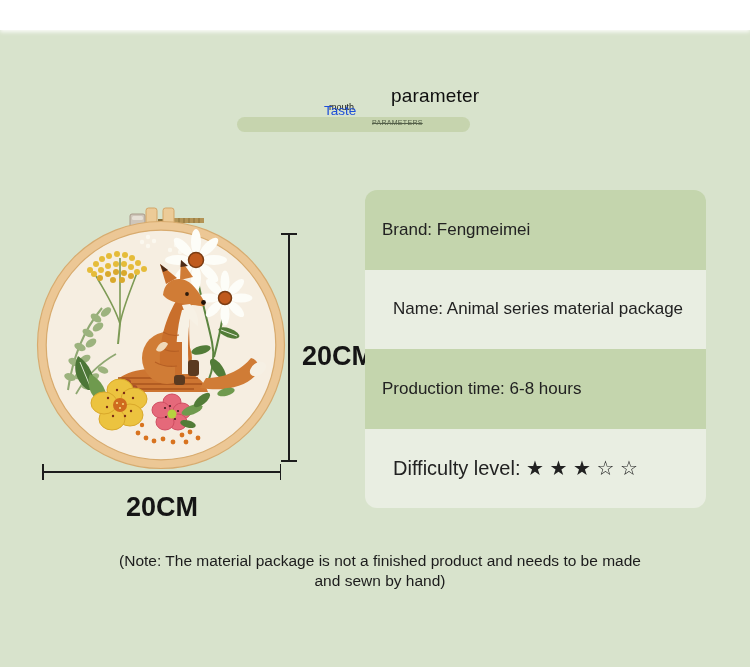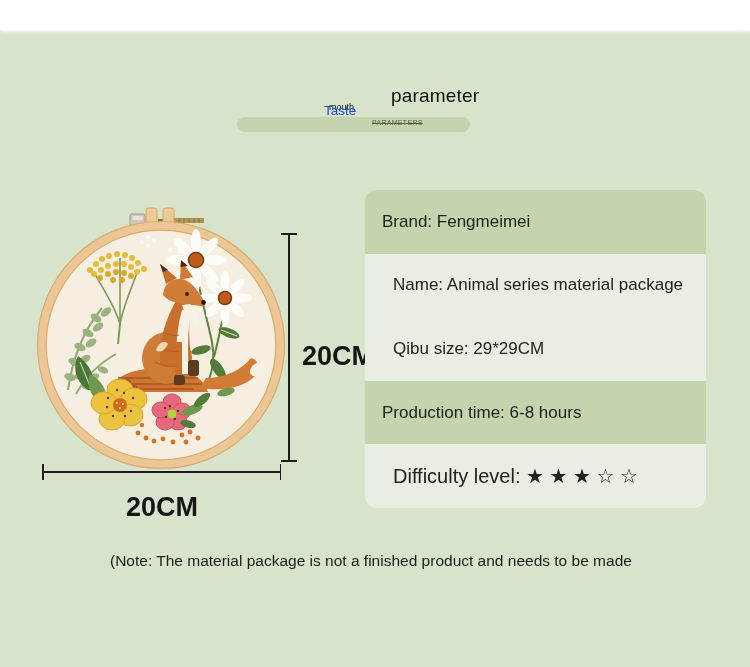--- a/index.html
+++ b/index.html
@@ -34,21 +34,21 @@
   .h-label{left:126px;top:492px;width:70px;text-align:center;}
   
   .spec{left:365px;top:190px;width:341px;height:318px;border-radius:12px;
     overflow:hidden;display:flex;flex-direction:column;}
   .spec-row{flex:1;display:flex;align-items:center;padding-left:17px;
     font-size:17px;color:#222;}
   .spec-row.dark{background:#c4d5ad;}
   .spec-row.light{background:#e9eee2;padding-left:28px;}
   .spec-row.big{font-size:20px;}
   
-  .note{left:110px;top:551px;width:540px;font-size:15.5px;line-height:1.28;color:#1c1c1c;}
+  .note{left:110px;top:551px;width:540px;font-size:15.5px;line-height:1.28;color:#1c1c1c;text-align:center;}
   
   .photo{left:30px;top:192px;width:262px;height:290px;}
 </style>
 </head>
 <body>
 
 <div class="abs top-strip"></div>
 
 <div class="abs hdr-small">mouth</div>
 <div class="abs hdr-title">parameter</div>
@@ -300,20 +300,20 @@
 <div class="abs dim-label v-label">20CM</div>
 
 <div class="abs dim h-line"></div>
 <div class="abs dim h-cap-l"></div>
 <div class="abs dim h-cap-r"></div>
 <div class="abs dim-label h-label">20CM</div>
 
 <div class="abs spec">
   <div class="spec-row dark">Brand: Fengmeimei</div>
   <div class="spec-row light">Name: Animal series material package</div>
-  <div class="spec-row light">Qibu size: 29*29CM</div>
   <div class="spec-row dark">Production time: 6-8 hours</div>
   <div class="spec-row light big">Difficulty level: ★ ★ ★ ☆ ☆</div>
 </div>
 
 <div class="abs note">
   <div>(Note: The material package is not a finished product and needs to be made</div>
+  <div>and sewn by hand)</div>
 </div>
 
 </body></html>

